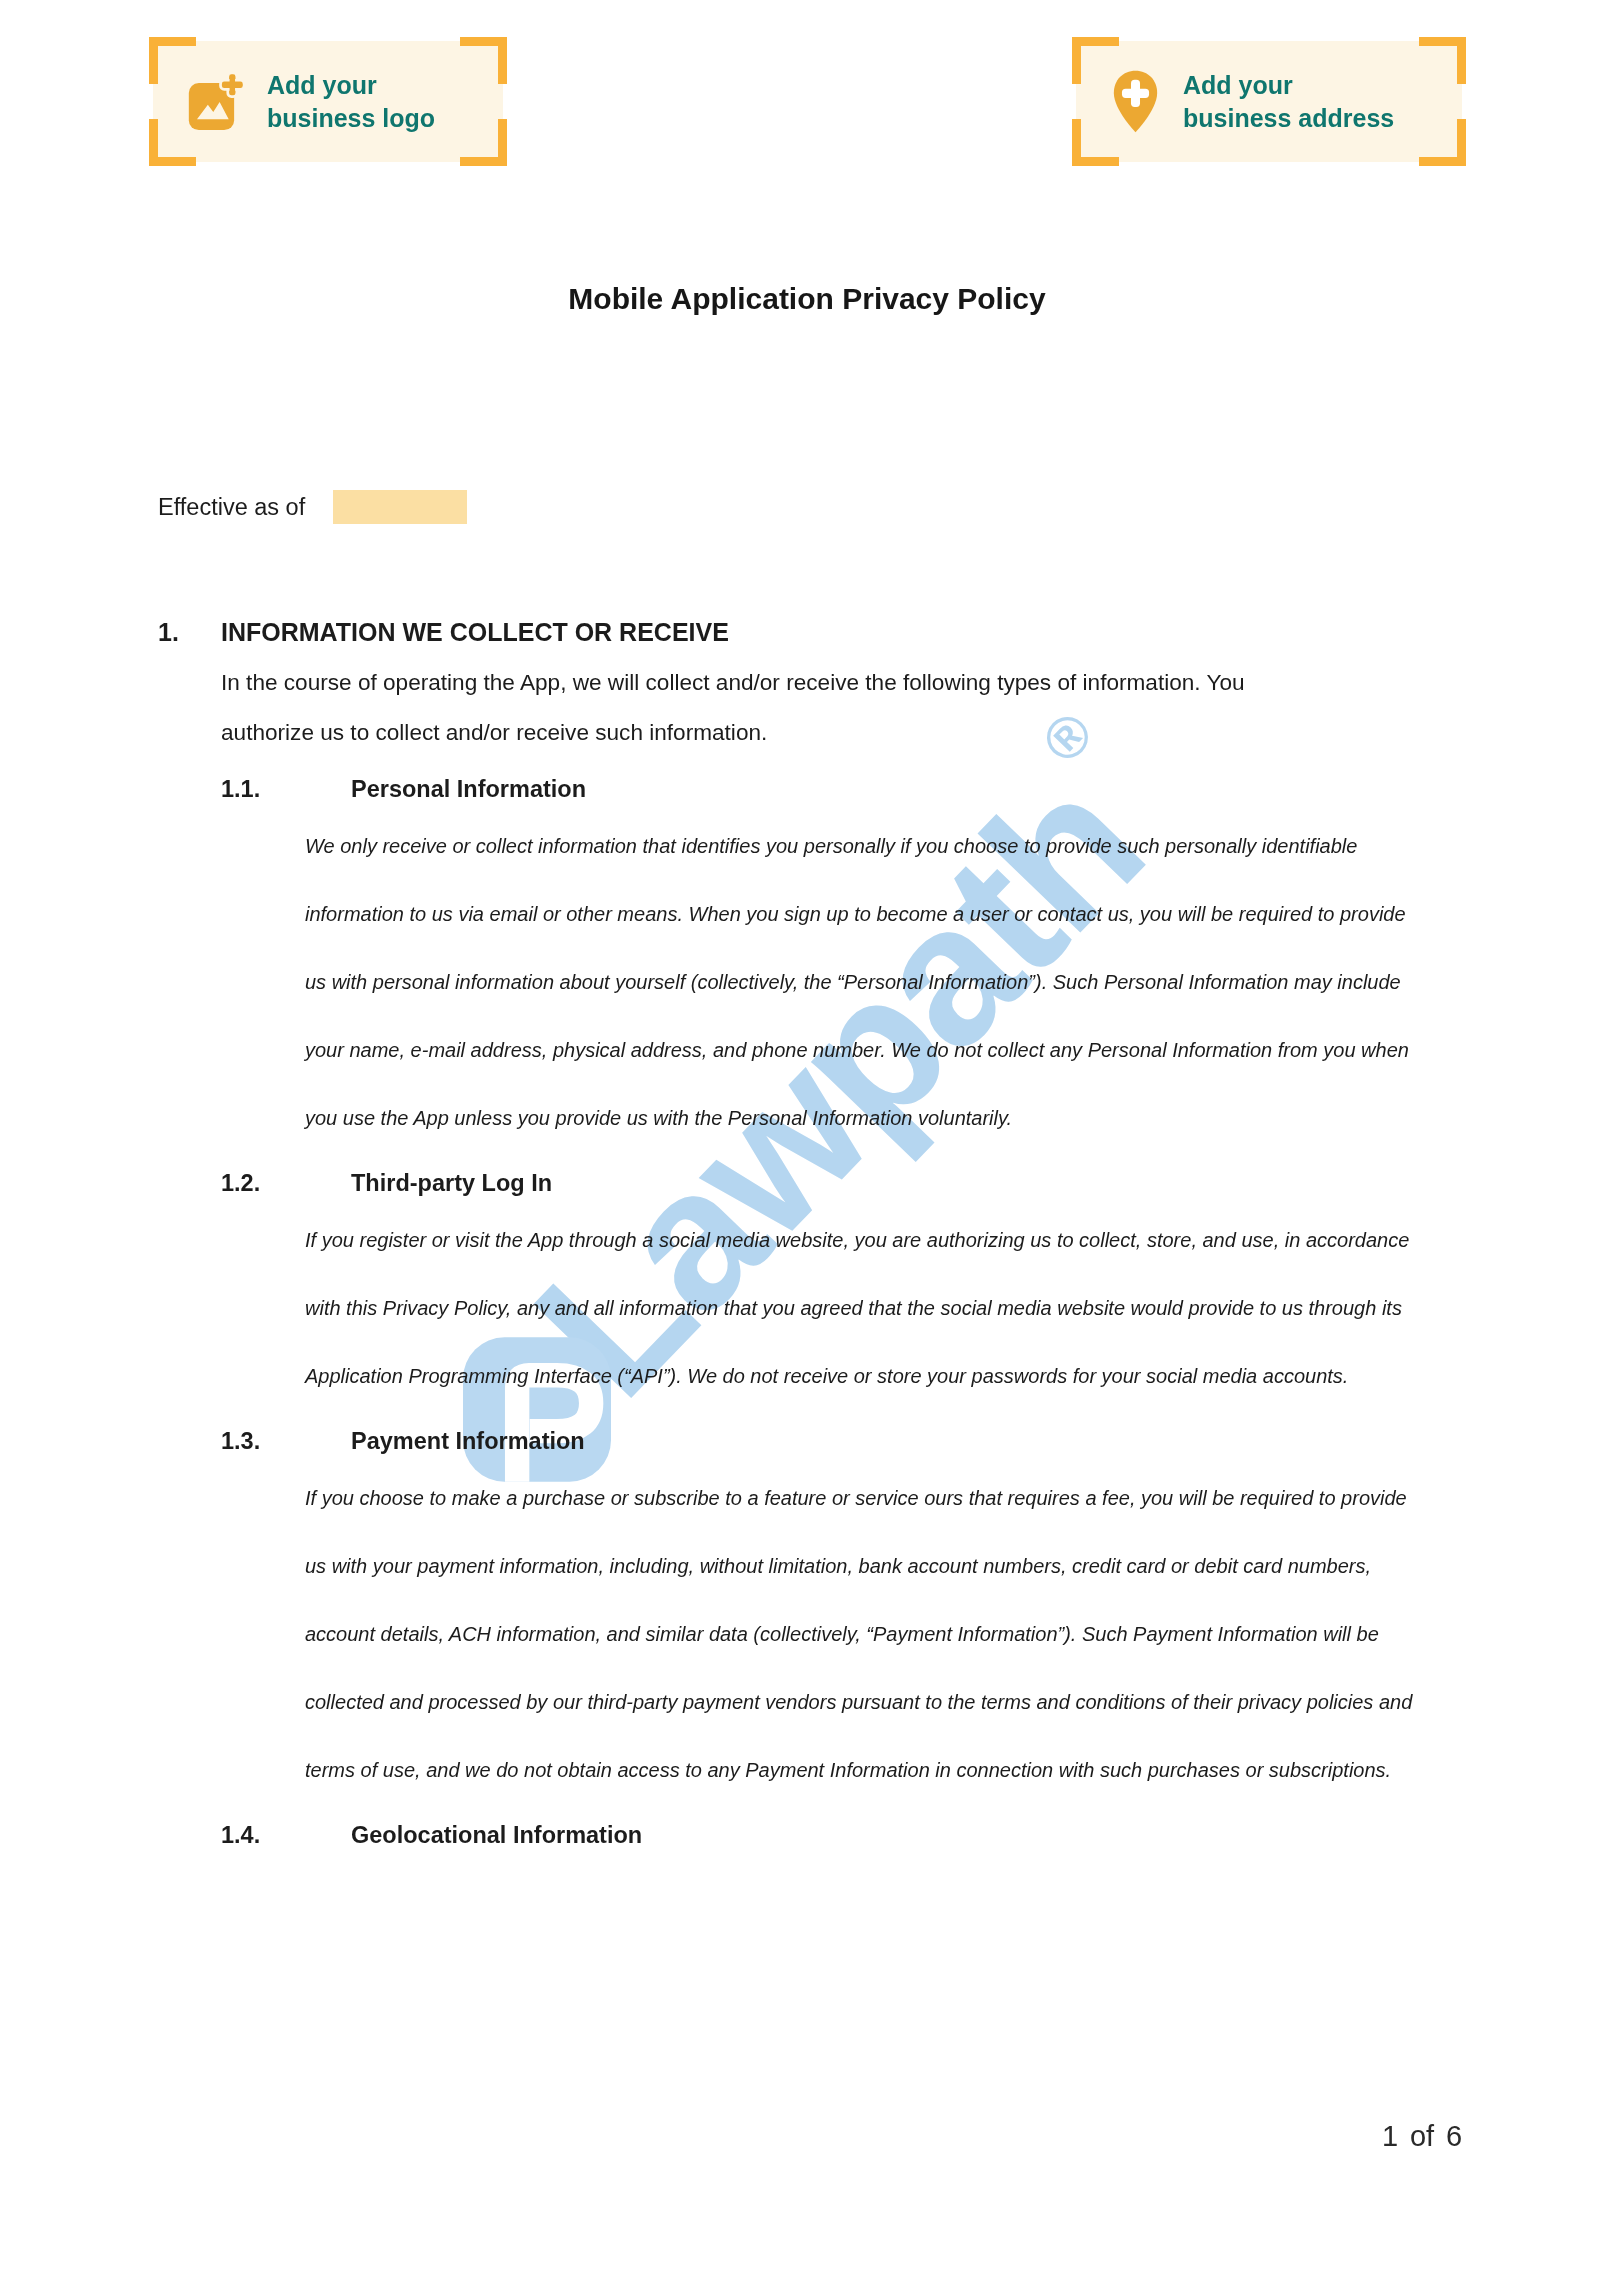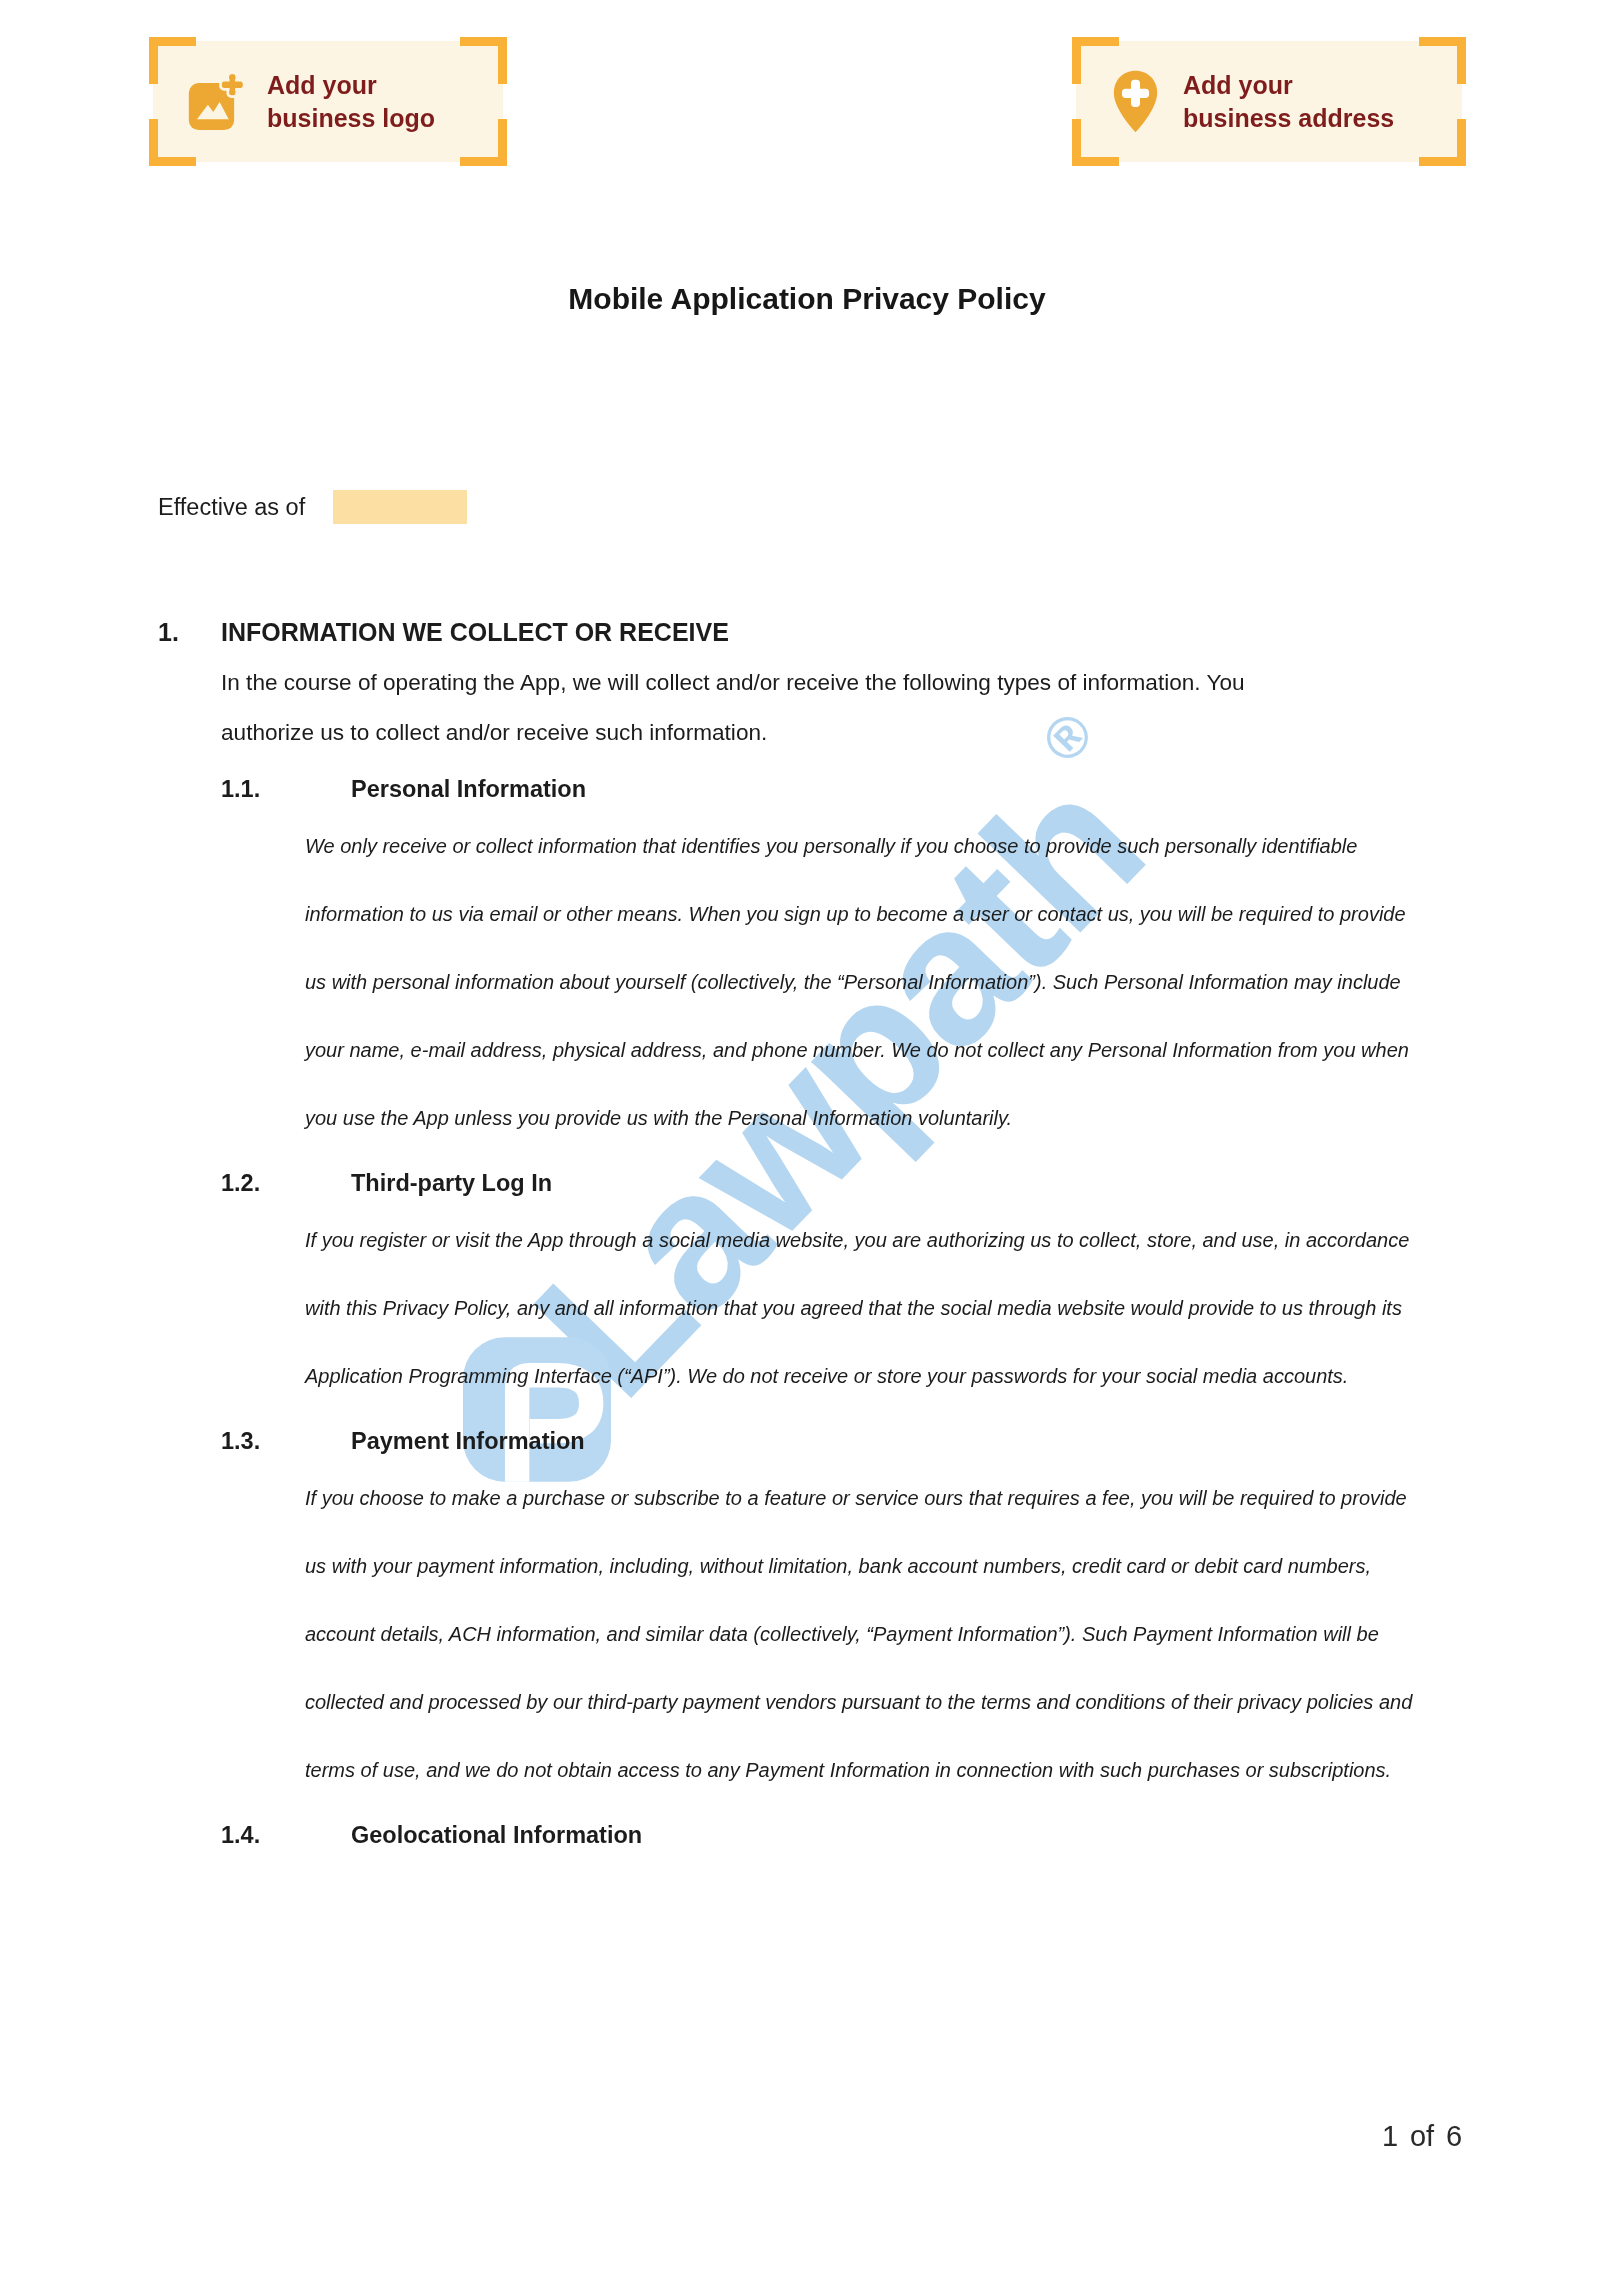--- a/index.html
+++ b/index.html
@@ -38,21 +38,21 @@
   .badge-logo{left:153px;width:350px;}
   .badge-address{left:1076px;width:386px;}
   .badge .corner{position:absolute;width:38px;height:38px;}
   .badge .tl{left:-3.6px;top:-3.6px;border-left:9px solid #f9b138;border-top:9px solid #f9b138;}
   .badge .tr{right:-3.6px;top:-3.6px;border-right:9px solid #f9b138;border-top:9px solid #f9b138;}
   .badge .bl{left:-3.6px;bottom:-3.6px;border-left:9px solid #f9b138;border-bottom:9px solid #f9b138;}
   .badge .br{right:-3.6px;bottom:-3.6px;border-right:9px solid #f9b138;border-bottom:9px solid #f9b138;}
   .badge .icon{margin-left:34px;flex:0 0 auto;}
   .badge-text{
     margin-left:22px;
-    font-weight:bold;font-size:25px;line-height:33px;color:#7f1d1d;
+    font-weight:bold;font-size:25px;line-height:33px;color:#0f766e;
   }
 
   
   .content{position:absolute;left:158px;top:0;width:1298px;z-index:1;}
   .doc-title{
     margin:282px 0 0 0;
     text-align:center;
     font-size:30px;font-weight:bold;color:#171717;
   }
   .effective{

